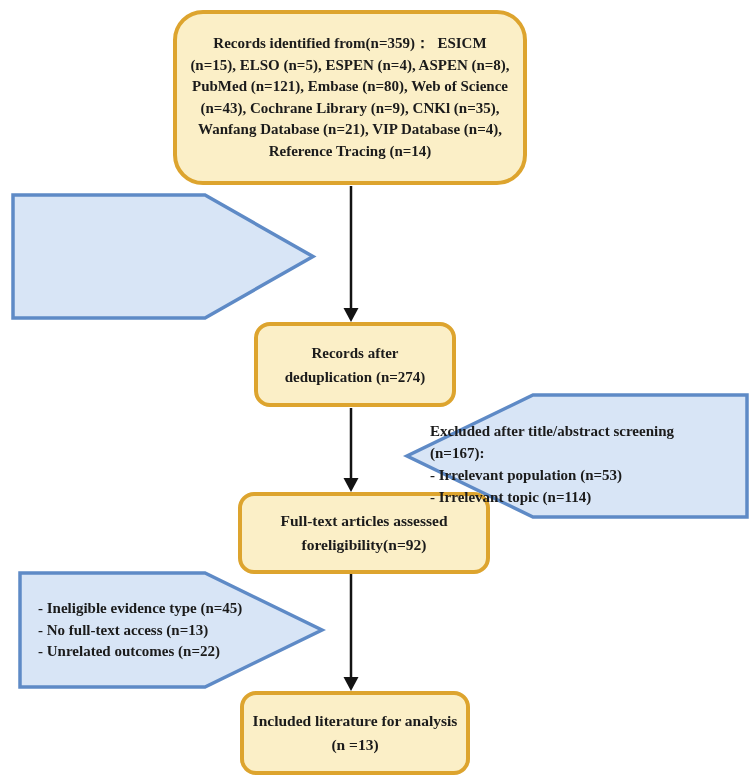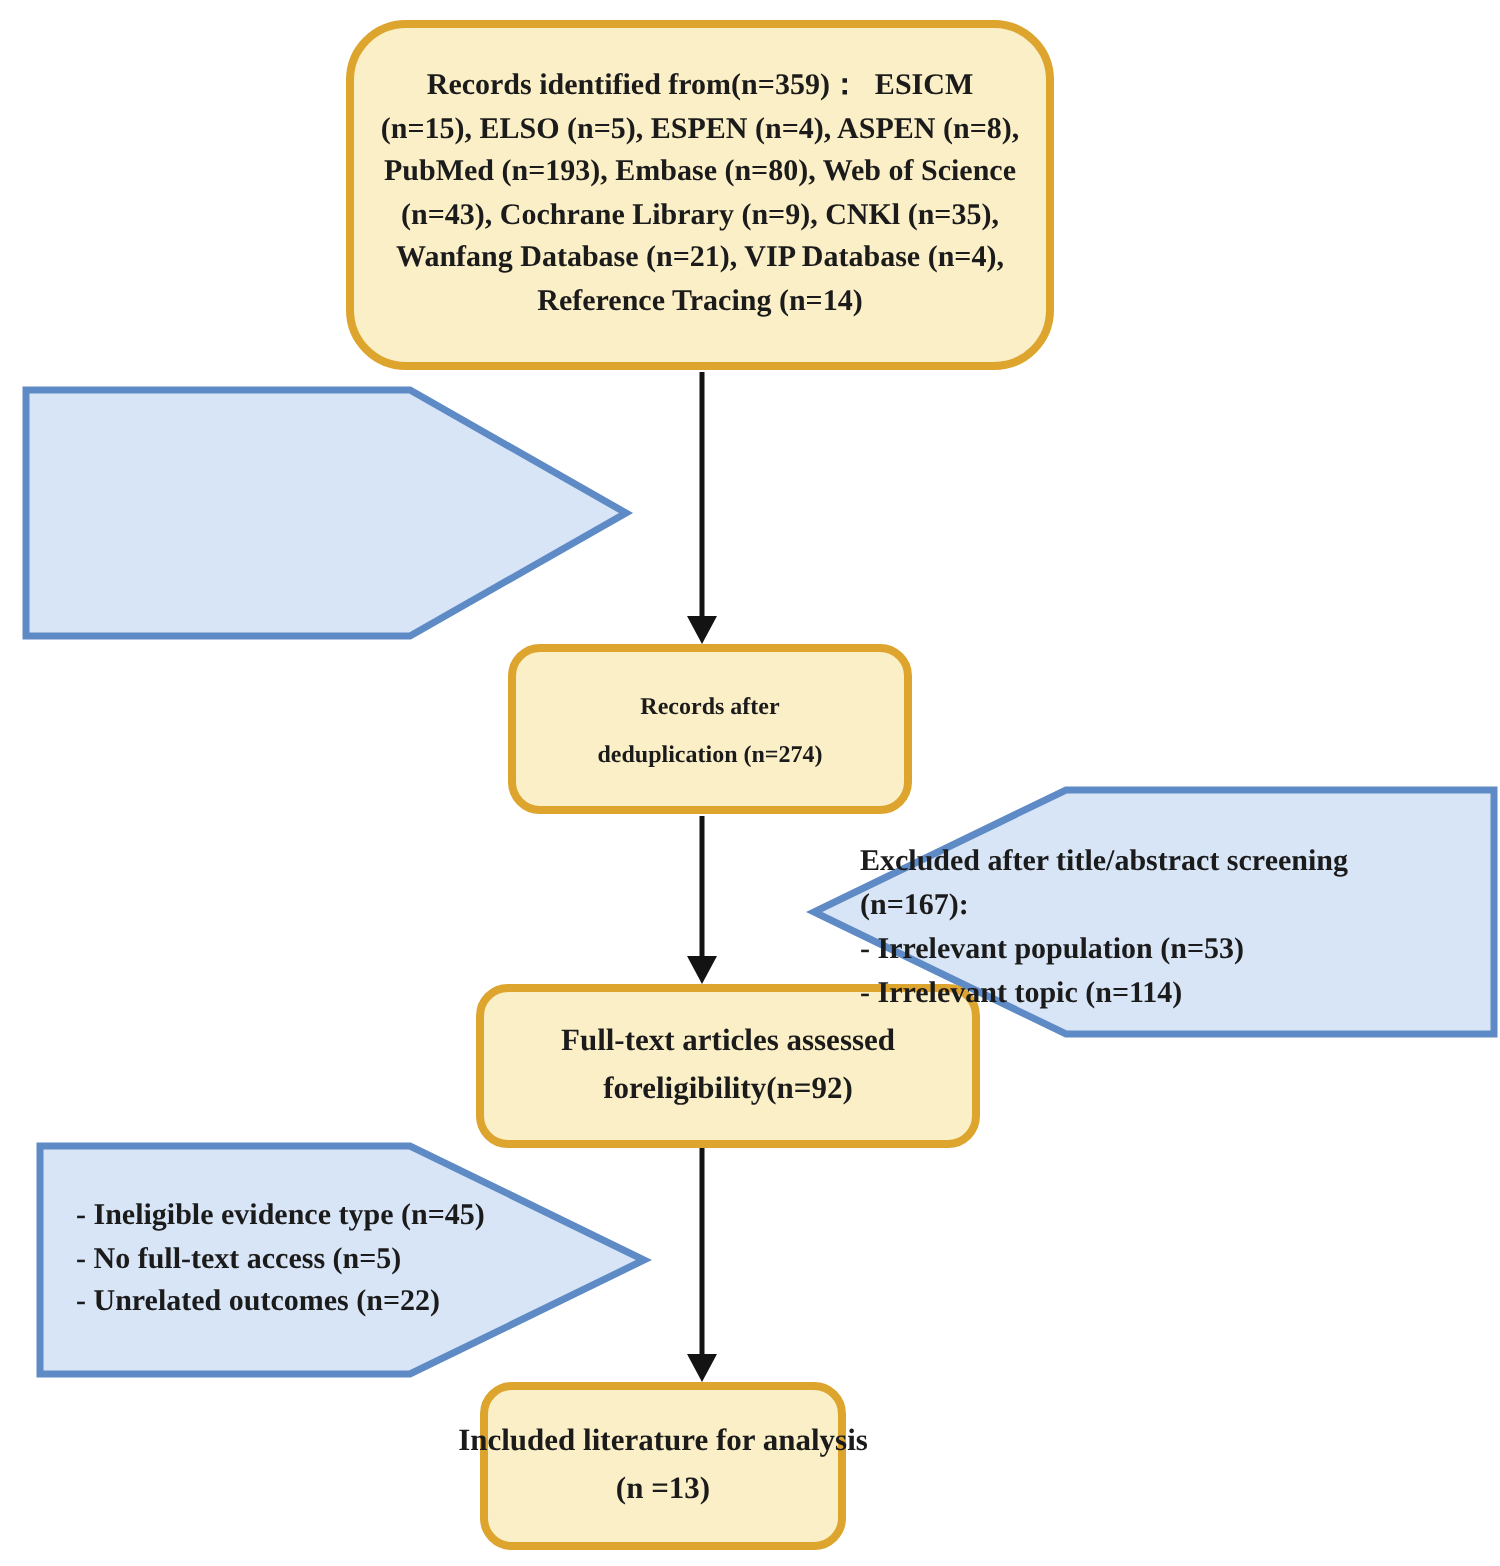--- a/index.html
+++ b/index.html
@@ -16,23 +16,23 @@
   .box{
     position:absolute;
     box-sizing:border-box;
     background:var(--box-fill,#fbefc7);
     border:4px solid var(--box-border,#dda42e);
     display:flex;flex-direction:column;
     align-items:center;justify-content:center;
     text-align:center;
   }
   #box-identification{left:173px;top:10px;width:354px;height:175px;border-radius:30px;font-size:15px;line-height:21.5px;}
-  #box-dedup{left:254px;top:322px;width:202px;height:85px;border-radius:16px;font-size:12px;line-height:24px;}
+  #box-dedup{left:254px;top:322px;width:202px;height:85px;border-radius:16px;font-size:15px;line-height:24px;}
   #box-fulltext{left:238px;top:492px;width:252px;height:82px;border-radius:16px;font-size:15.5px;line-height:24px;}
-  #box-included{left:240px;top:691px;width:183px;height:84px;border-radius:16px;font-size:15.5px;line-height:24px;}
+  #box-included{left:240px;top:691px;width:230px;height:84px;border-radius:16px;font-size:15.5px;line-height:24px;}
   .callout-text{
     position:absolute;
     font-size:15px;line-height:22px;
   }
   #text-removed{left:18px;top:208px;width:290px;text-align:left;}
   #text-excluded-screening{left:430px;top:420px;width:300px;text-align:left;}
   #text-excluded-fulltext{left:28px;top:598px;width:290px;text-align:left;line-height:21.5px;}
   .line{white-space:pre;}
   .indent{padding-left:10px;}
   .shape-callout{fill:var(--callout-fill,#d8e5f6);stroke:var(--callout-border,#5e8ac6);stroke-width:3.5;}
@@ -60,21 +60,21 @@
     </g>
     <g>
       <line class="flow-line" x1="351" y1="574" x2="351" y2="679"></line>
       <polygon class="flow-head" points="343.5,677 358.5,677 351,691"></polygon>
     </g>
   </svg>
 
   <div class="box" id="box-identification">
     <div class="line">Records identified from(n=359)：  ESICM</div>
     <div class="line">(n=15), ELSO (n=5), ESPEN (n=4), ASPEN (n=8),</div>
-    <div class="line">PubMed (n=193), Embase (n=80), Web of Science</div>
+    <div class="line">PubMed (n=121), Embase (n=80), Web of Science</div>
     <div class="line">(n=43), Cochrane Library (n=9), CNKl (n=35),</div>
     <div class="line">Wanfang Database (n=21), VIP Database (n=4),</div>
     <div class="line">Reference Tracing (n=14)</div>
   </div>
 
   <div class="box" id="box-dedup">
     <div class="line">Records after</div>
     <div class="line">deduplication (n=274)</div>
   </div>
 
@@ -91,17 +91,17 @@
 
   <div class="callout-text" id="text-excluded-screening">
     <div class="line">Excluded after title/abstract screening</div>
     <div class="line">(n=167):</div>
     <div class="line">- Irrelevant population (n=53)</div>
     <div class="line">- Irrelevant topic (n=114)</div>
   </div>
 
   <div class="callout-text" id="text-excluded-fulltext">
     <div class="line indent">- Ineligible evidence type (n=45)</div>
-    <div class="line indent">- No full-text access (n=5)</div>
+    <div class="line indent">- No full-text access (n=13)</div>
     <div class="line indent">- Unrelated outcomes (n=22)</div>
   </div>
 
 </div>
 
 </body></html>

